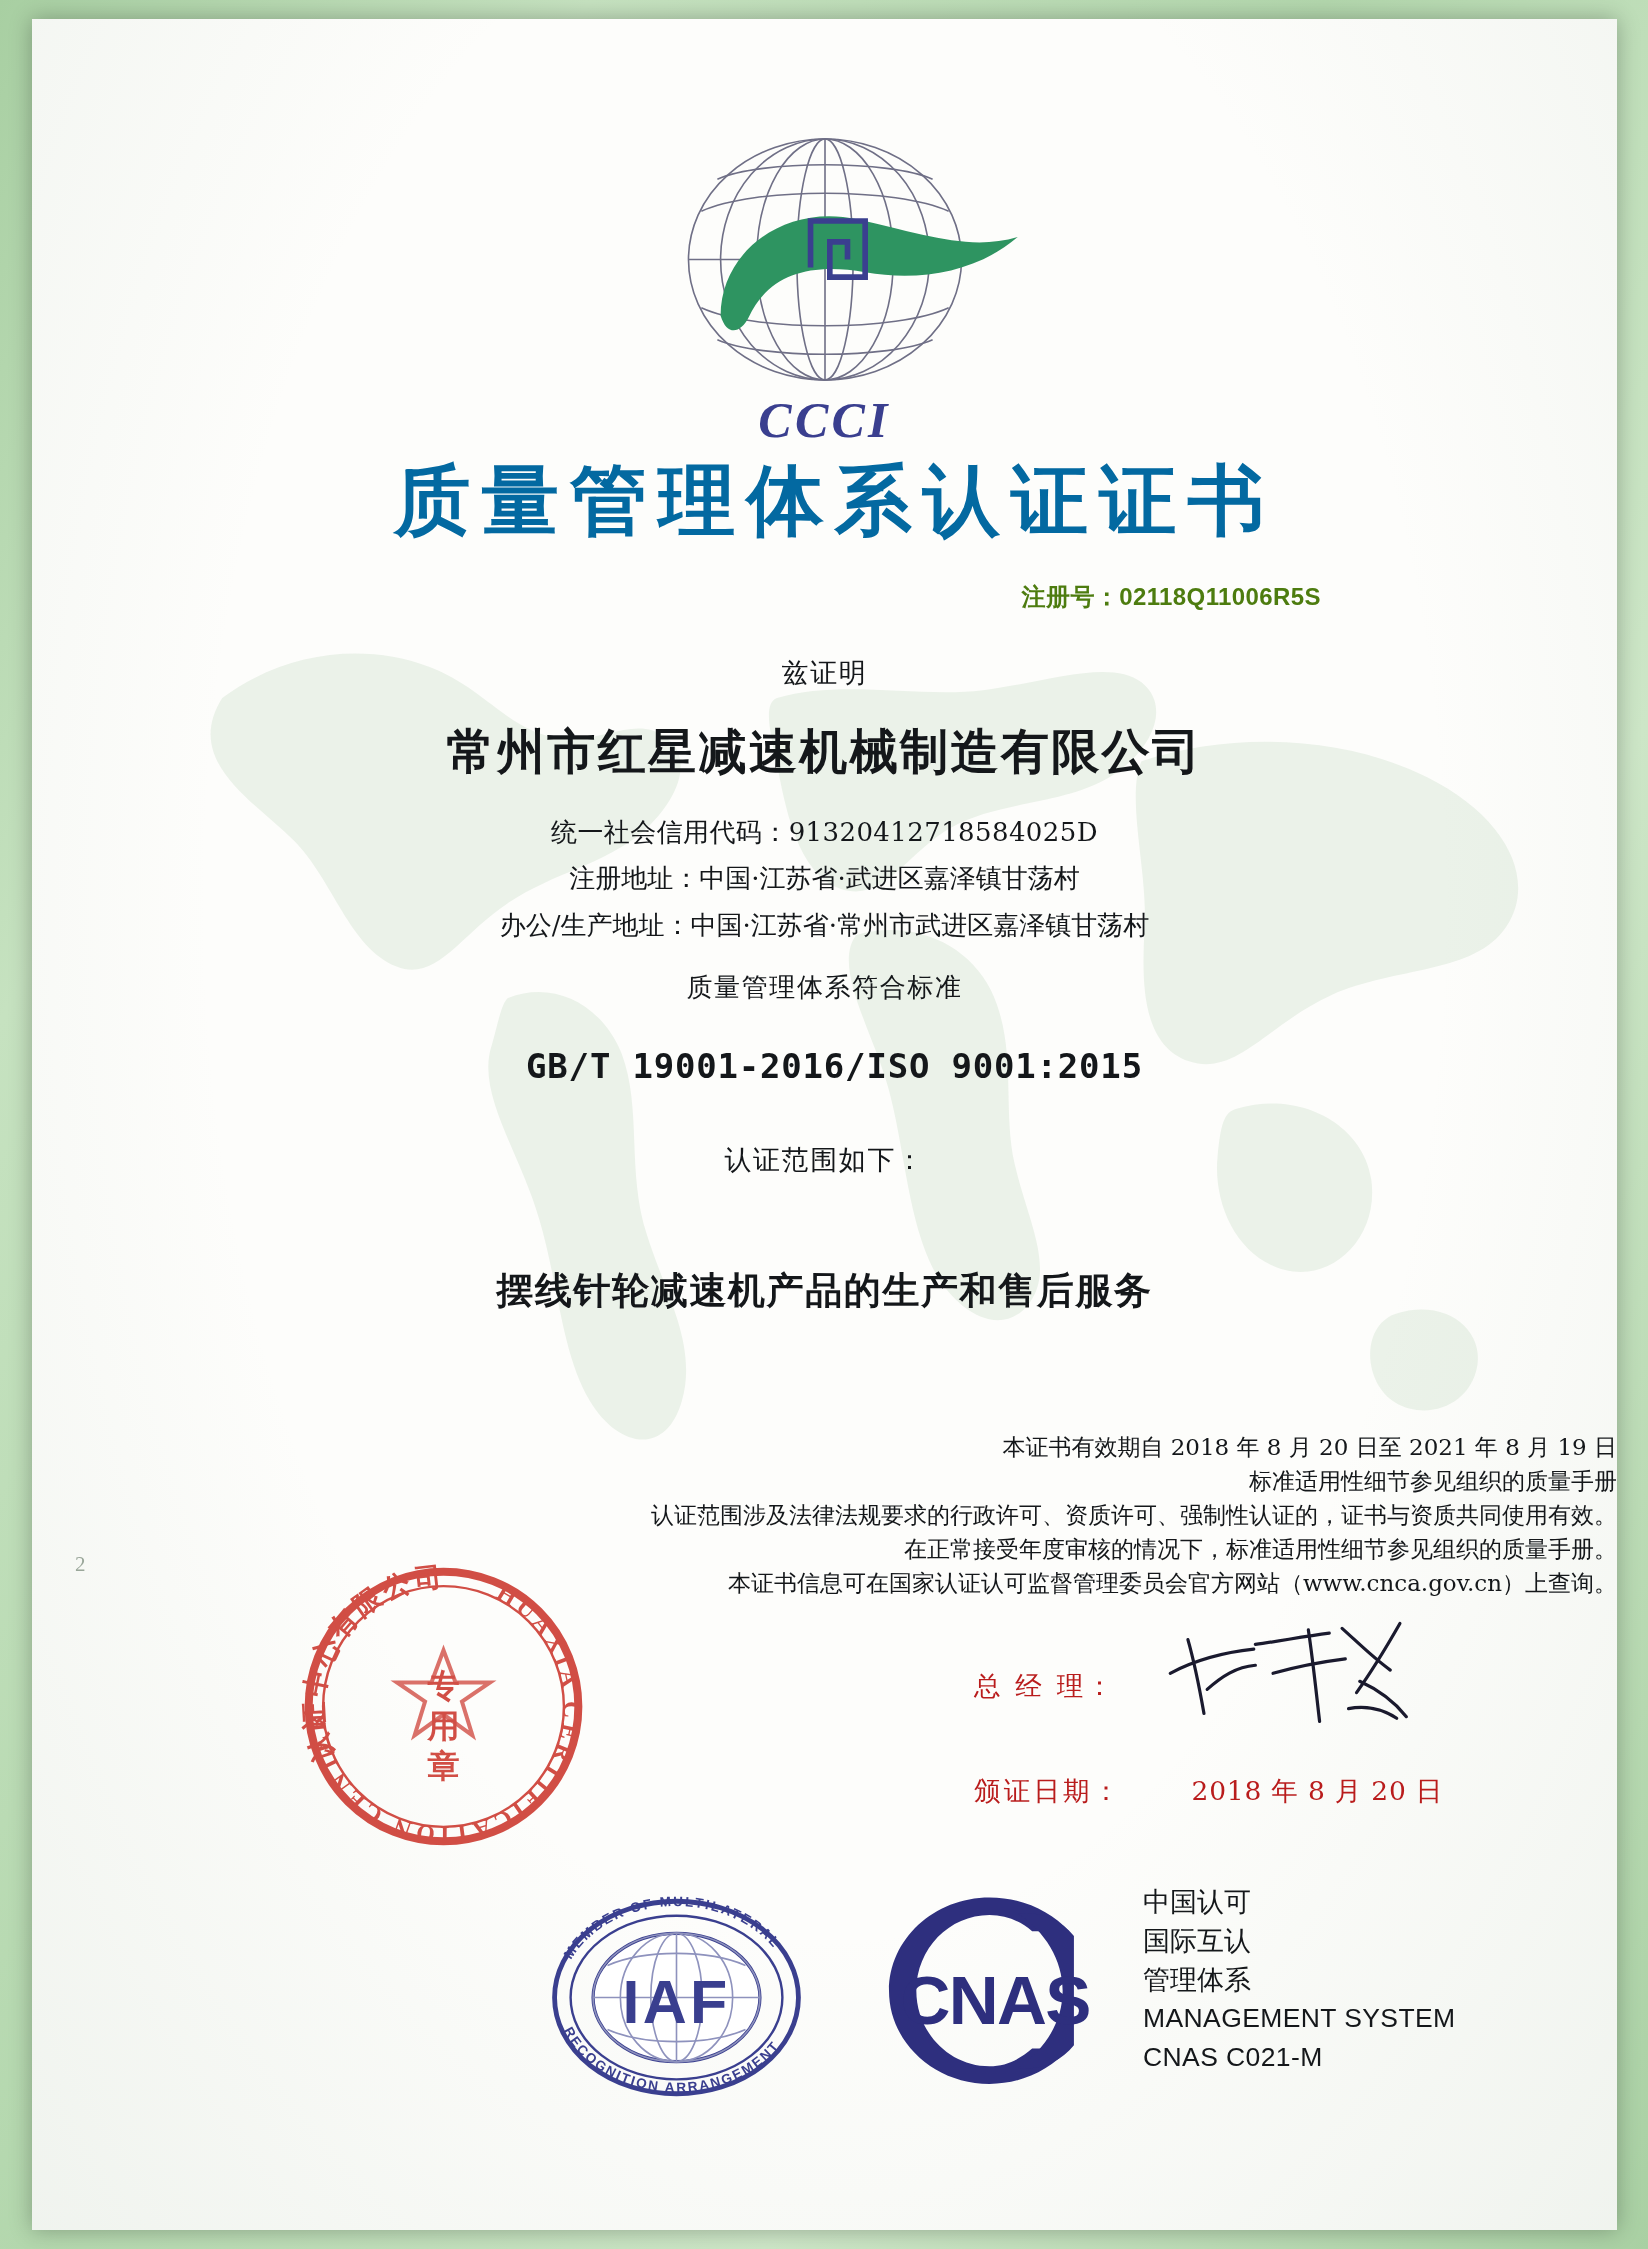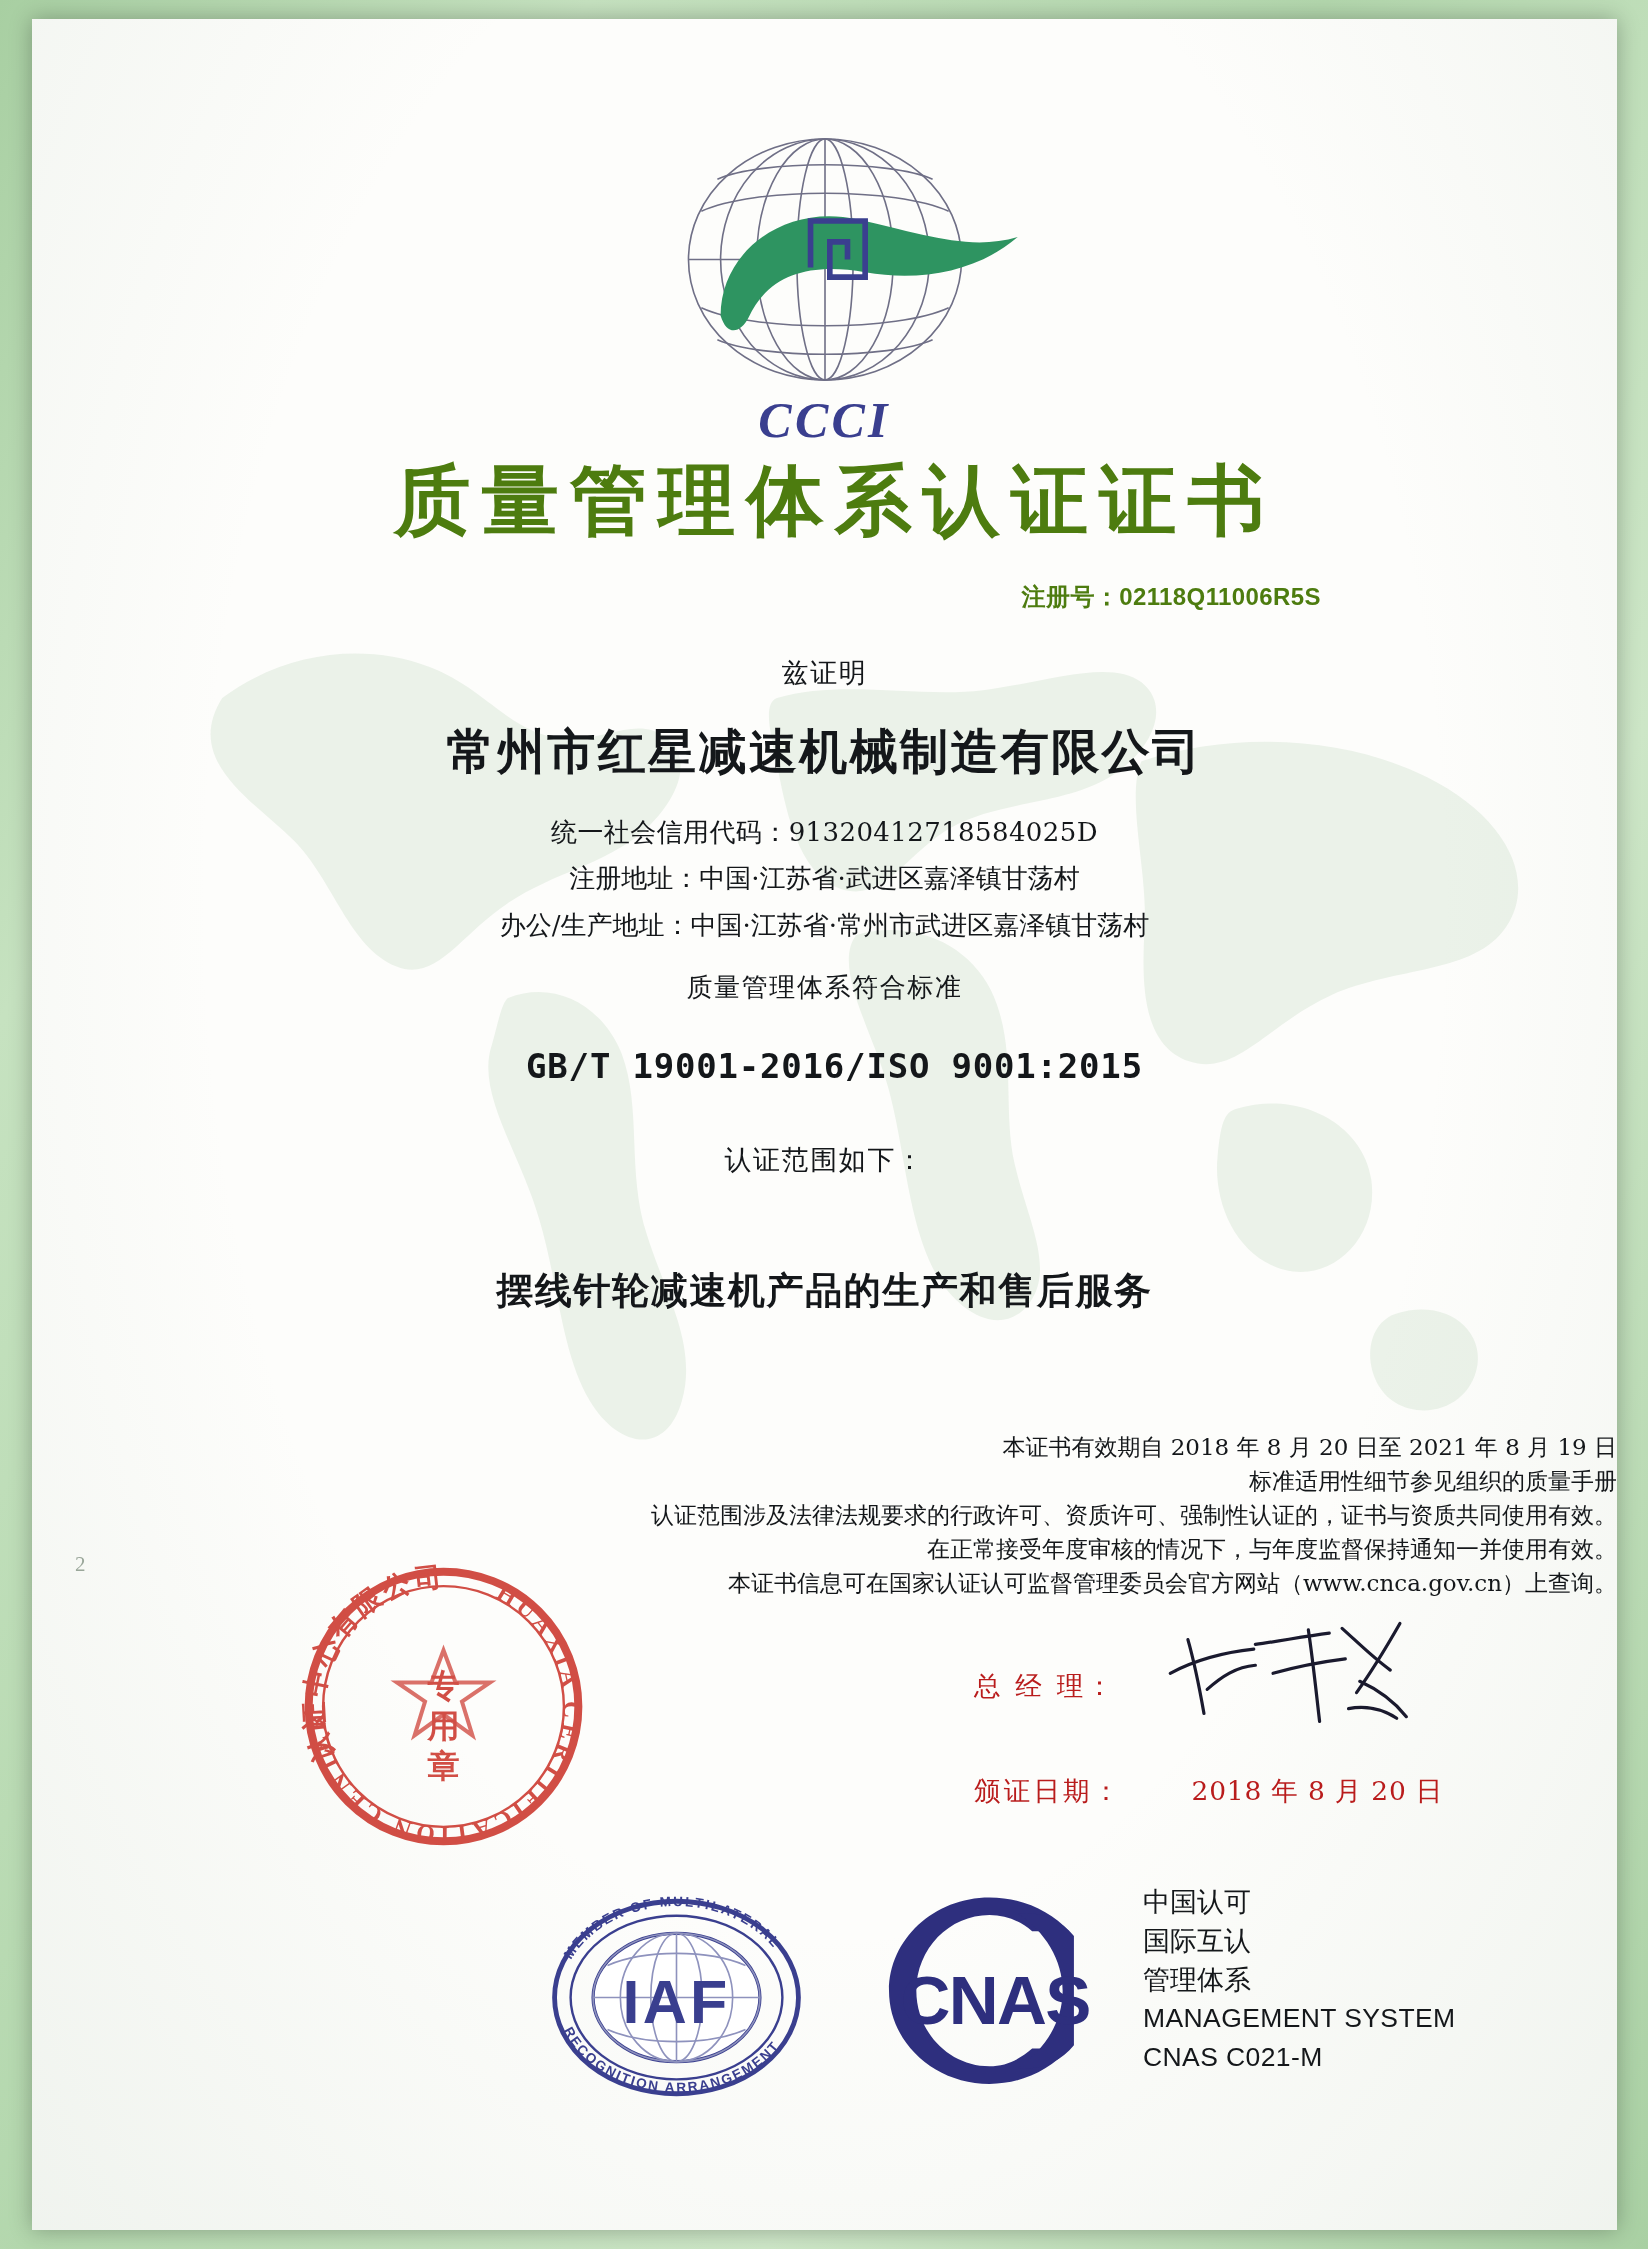--- a/index.html
+++ b/index.html
@@ -68,21 +68,21 @@
   
   .main-title {
     position: absolute;
     top: 431px;
     left: 0; right: 0;
     text-align: center;
     font-family: "DejaVu Serif", serif;
     font-weight: bold;
     font-size: 77px;
     letter-spacing: 11.2px;
-    color: #4d7c0f;
+    color: #0369a1;
     text-indent: 11.2px;
     padding-left: 9px;
   }
 
   .reg-no {
     position: absolute;
     top: 562px;
     right: 296px;
     font-family: "Liberation Sans", sans-serif;
     font-weight: bold;
@@ -311,21 +311,21 @@
     <div class="center-line addr2">办公/生产地址：中国·江苏省·常州市武进区嘉泽镇甘荡村</div>
     <div class="center-line conform">质量管理体系符合标准</div>
     <div class="center-line standard">GB/T 19001-2016/ISO 9001:2015</div>
     <div class="center-line scope-label">认证范围如下：</div>
     <div class="center-line scope-text">摆线针轮减速机产品的生产和售后服务</div>
 
     <div class="notes">
       <div>本证书有效期自 2018 年 8 月 20 日至 2021 年 8 月 19 日</div>
       <div>标准适用性细节参见组织的质量手册</div>
       <div>认证范围涉及法律法规要求的行政许可、资质许可、强制性认证的，证书与资质共同使用有效。</div>
-      <div>在正常接受年度审核的情况下，与年度监督保持通知一并使用有效。</div>
+      <div>在正常接受年度审核的情况下，标准适用性细节参见组织的质量手册。</div>
       <div>本证书信息可在国家认证认可监督管理委员会官方网站（www.cnca.gov.cn）上查询。</div>
     </div>
 
     <svg class="stamp" viewBox="0 0 380 380">
       <defs>
         <path id="stampOuter" d="M190,40 a150,150 0 1,1 -0.1,0"></path>
         <path id="stampInner" d="M190,340 a150,150 0 1,1 0.1,0"></path>
       </defs>
       <circle cx="190" cy="190" r="168" fill="none" stroke="#c8281e" stroke-width="10"></circle>
       <circle cx="190" cy="190" r="150" fill="none" stroke="#c8281e" stroke-width="3"></circle>

